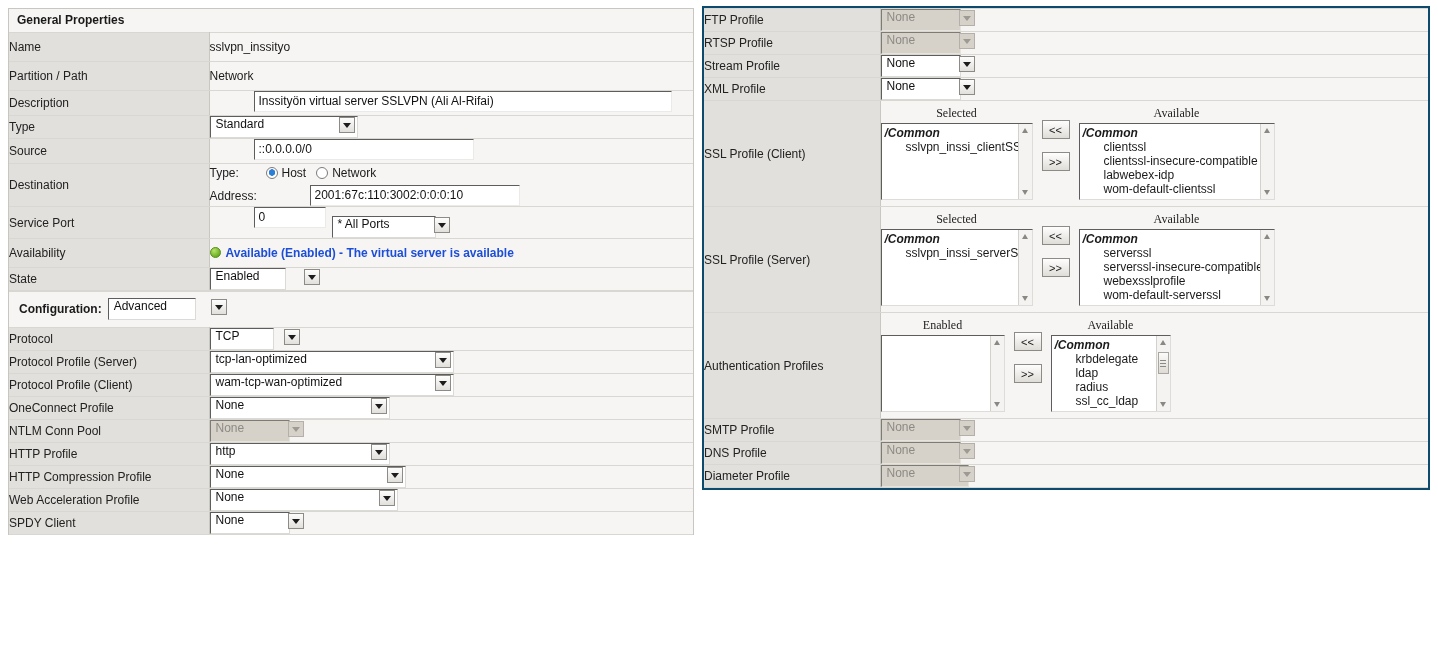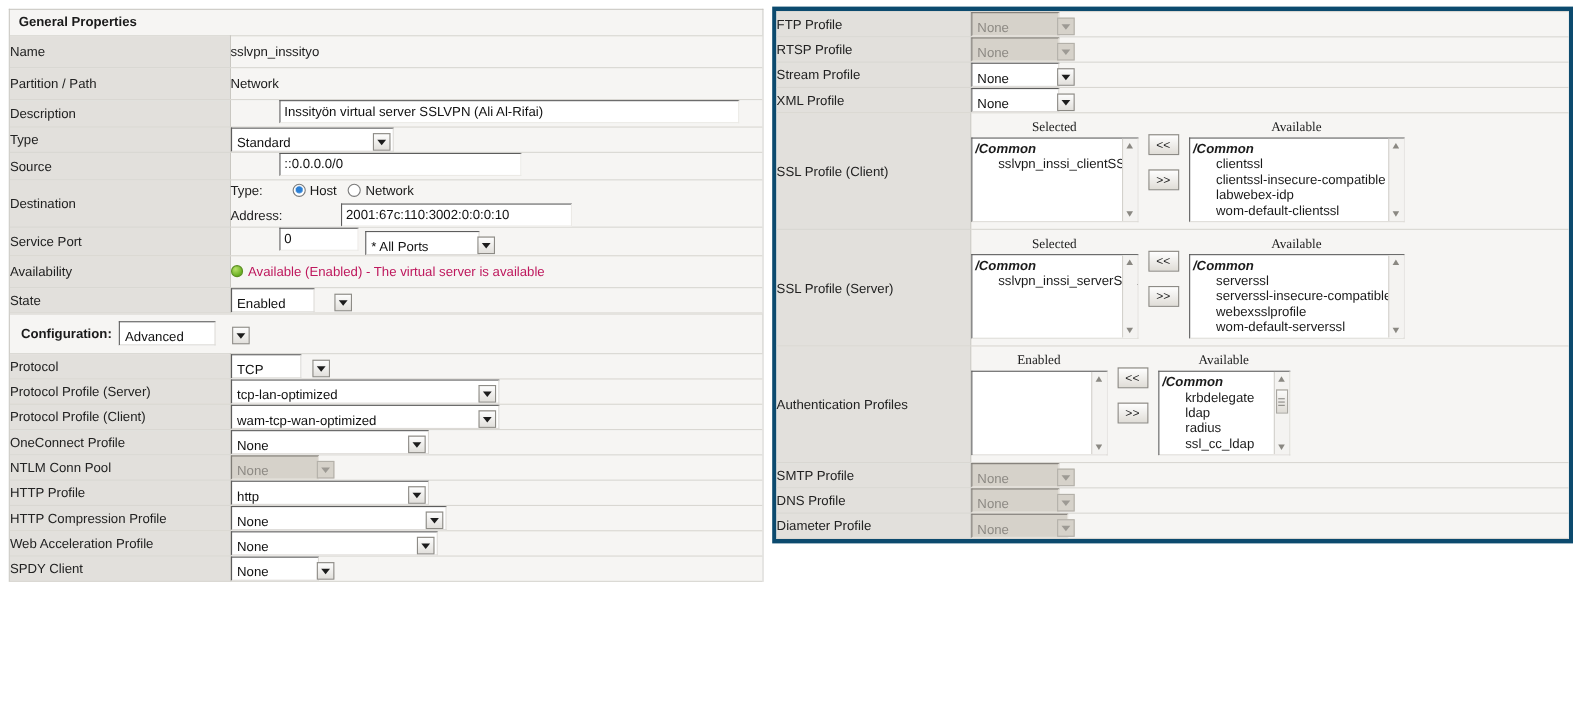--- a/index.html
+++ b/index.html
@@ -17,21 +17,21 @@
   
   .panel-left {
     position: absolute; left: 8px; top: 8px; width: 686px;
     background: #f6f5f3;
     border: 1px solid #c8c6c0;
     border-bottom: none;
   }
   .panel-right {
     position: absolute; left: 702px; top: 6px; width: 728px;
     background: #f6f5f3;
-    border: 4px solid #0c4a6e;
+    border: 2px solid #0c4a6e;
   }
 
   .section-title {
     font-weight: bold; font-size: 12px; color: #1a1a1a;
     padding: 4px 8px 5px 8px;
     background: #f6f5f3;
   }
 
   table.form { width: 100%; border-collapse: collapse; background:#f6f5f3; }
   table.form td {
@@ -64,21 +64,21 @@
     border-left: 1px solid #5d5d5d;
     border-right: 1px solid #eceae6;
     border-bottom: 1px solid #eceae6;
     padding: 2px 4px 3px 4px;
     font-size: 12px; font-family: "Liberation Sans", sans-serif;
     color: #111; height: 21px; line-height: 15px;
     overflow: hidden; white-space: nowrap; margin-left: 44px;
   }
 
   .sel {
-    display: inline-flex; align-items: flex-end; justify-content: space-between;
+    display: inline-flex; align-items: flex-start; justify-content: space-between;
     background: #ffffff;
     border-top: 1px solid #5d5d5d;
     border-left: 1px solid #5d5d5d;
     border-right: 1px solid #dcdad6;
     border-bottom: 1px solid #dcdad6;
     height: 22px; padding: 0 2px 0 5px;
     font-size: 12px; color: #111; white-space: nowrap; gap: 36px;
   }
   .sel .sel-txt { padding-right: 8px; }
   .sel .arrow {
@@ -109,21 +109,21 @@
     vertical-align: -2px; margin: 0 4px 0 0; position: relative;
   }
   .rd.on { background: radial-gradient(circle at 50% 45%, #2c7fd4 0 3px, #ffffff 3.5px 100%); }
   .rd-lbl { margin-right: 10px; }
 
   .status-dot {
     display: inline-block; width: 11px; height: 11px; border-radius: 50%;
     background: radial-gradient(circle at 35% 30%, #b9e26a 0%, #6ab023 70%, #4d8a18 100%);
     border: 1px solid #5c8f22; vertical-align: -1px; margin-right: 5px;
   }
-  .avail-text { font-weight: normal; font-size: 12px; color: #be185d; }
+  .avail-text { font-weight: bold; font-size: 12px; color: #1d4ed8; }
 
   
   .config-bar {
     background: #f6f5f3;
     padding: 6px 8px 7px 10px;
     display: flex; align-items: center; gap: 6px;
     border-top: 1px solid #d9d7d2;
   }
   .config-bar .cfg-label { font-weight: bold; font-size: 12px; }
 

